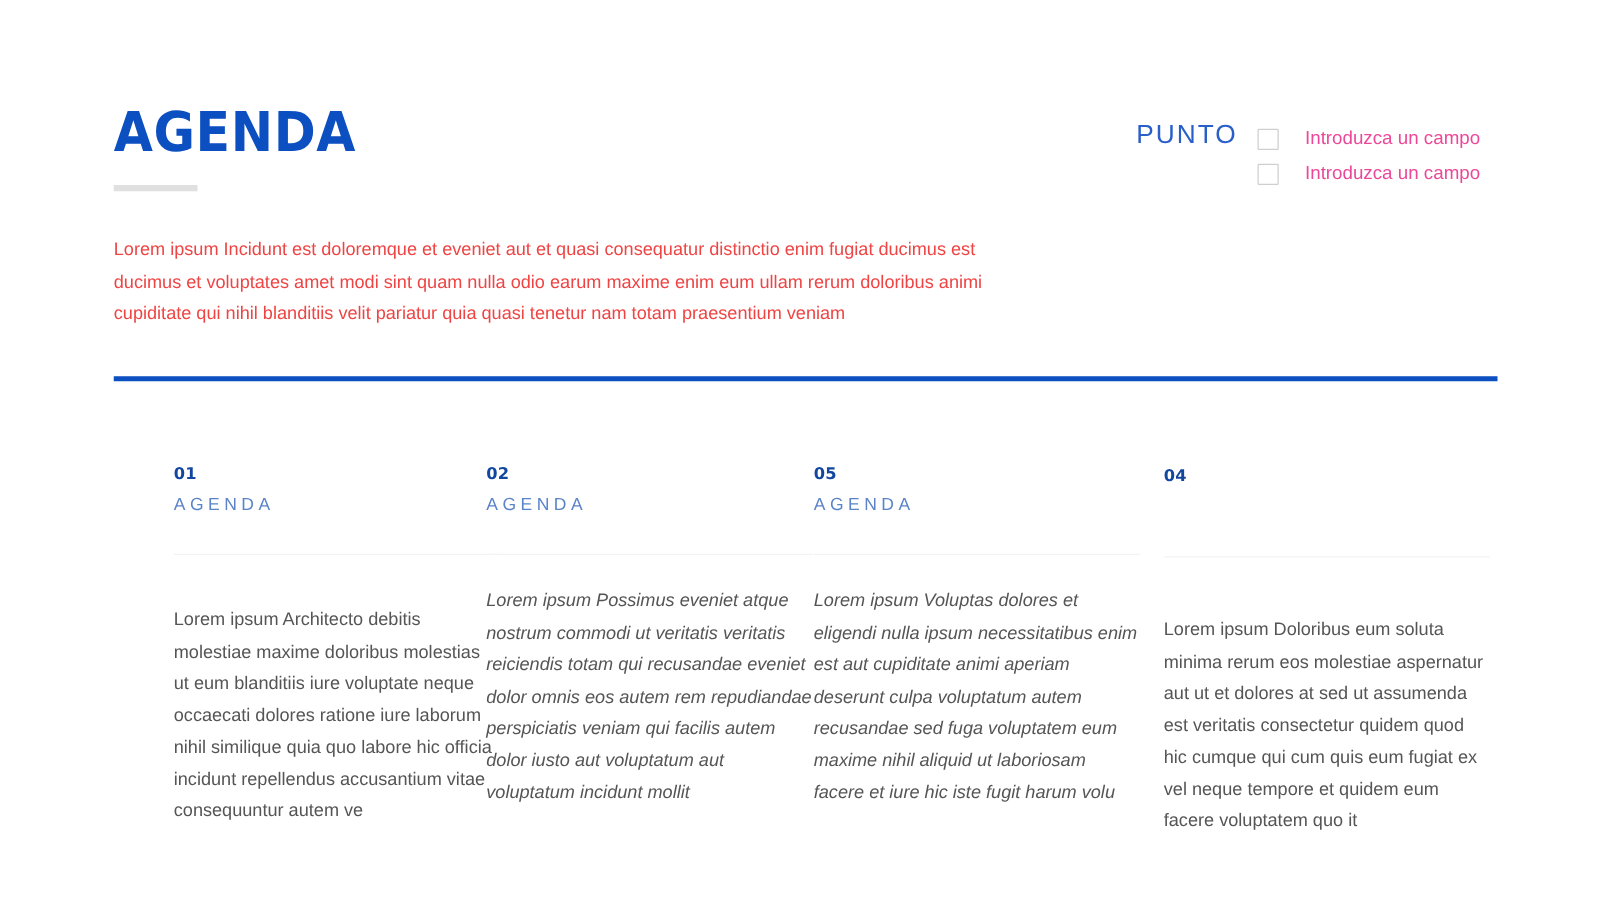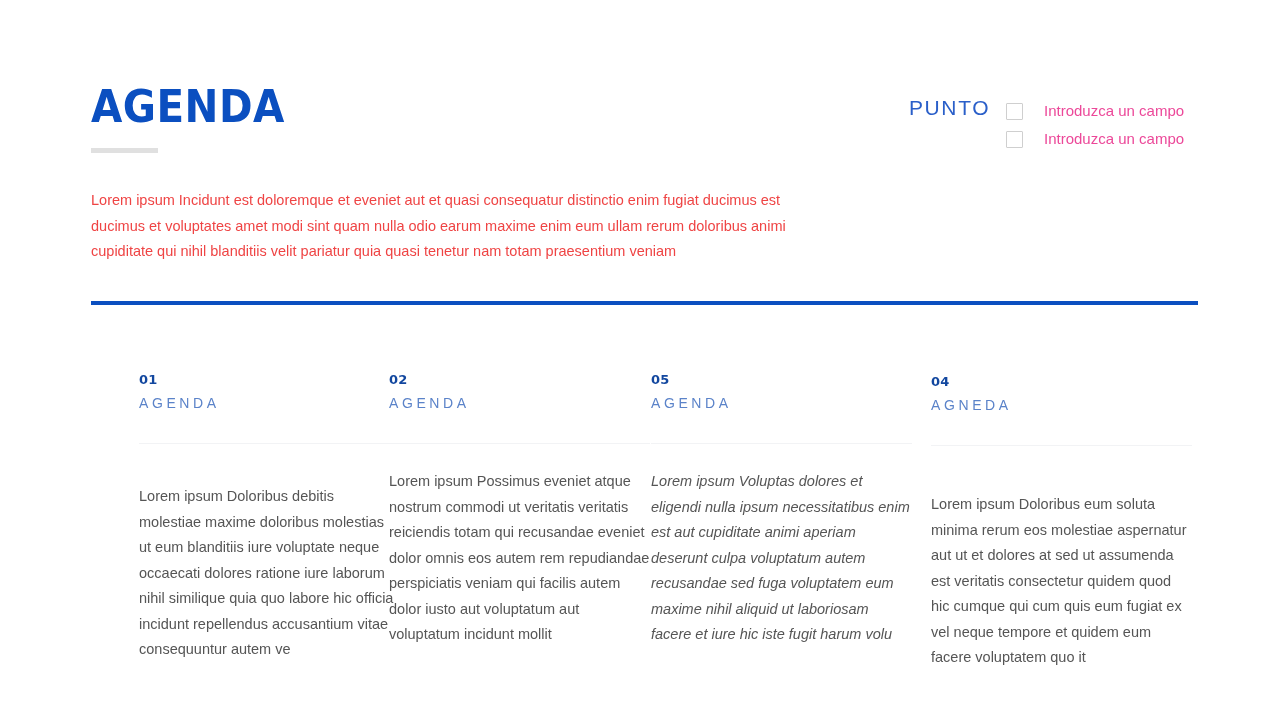--- a/index.html
+++ b/index.html
@@ -153,21 +153,21 @@
   }
   .col-body {
     position: absolute;
     left: 0;
     width: 261px;
     font-size: 14.5px;
     line-height: 25.5px;
     color: #555555;
   }
   .col-1 .col-body { top: 112px; }
-  .col-2 .col-body { top: 97px; }
+  .col-2 .col-body { top: 97px; font-style: italic; }
   .col-3 .col-body { top: 97px; font-style: italic; }
   .col-4 .col-body { top: 118px; }
 
   .clip-mask {
     position: absolute;
     left: 0;
     width: 1280px;
     background: #ffffff;
   }
 </style>
@@ -197,40 +197,39 @@
   <div class="intro">Lorem ipsum Incidunt est doloremque et eveniet aut et quasi consequatur distinctio enim fugiat ducimus est ducimus et voluptates amet modi sint quam nulla odio earum maxime enim eum ullam rerum doloribus animi cupiditate qui nihil blanditiis velit pariatur quia quasi tenetur nam totam praesentium veniam</div>
 
   <div class="main-rule"></div>
 
   <div class="columns">
 
     <div class="col col-1">
       <div class="col-num">01</div>
       <div class="col-label">AGENDA</div>
       <div class="col-sep"></div>
-      <div class="col-body">Lorem ipsum Doloribus debitis molestiae maxime doloribus molestias ut eum blanditiis iure voluptate neque occaecati dolores ratione iure laborum nihil similique quia quo labore hic officia incidunt repellendus accusantium vitae consequuntur autem ve</div>
+      <div class="col-body">Lorem ipsum Architecto debitis molestiae maxime doloribus molestias ut eum blanditiis iure voluptate neque occaecati dolores ratione iure laborum nihil similique quia quo labore hic officia incidunt repellendus accusantium vitae consequuntur autem ve</div>
     </div>
 
     <div class="col col-2">
       <div class="col-num">02</div>
       <div class="col-label">AGENDA</div>
       <div class="col-sep"></div>
       <div class="col-body">Lorem ipsum Possimus eveniet atque nostrum commodi ut veritatis veritatis reiciendis totam qui recusandae eveniet dolor omnis eos autem rem repudiandae perspiciatis veniam qui facilis autem dolor iusto aut voluptatum aut voluptatum incidunt mollit</div>
     </div>
 
     <div class="col col-3">
       <div class="col-num">05</div>
       <div class="col-label">AGENDA</div>
       <div class="col-sep"></div>
       <div class="col-body">Lorem ipsum Voluptas dolores et eligendi nulla ipsum necessitatibus enim est aut cupiditate animi aperiam deserunt culpa voluptatum autem recusandae sed fuga voluptatem eum maxime nihil aliquid ut laboriosam facere et iure hic iste fugit harum volu</div>
     </div>
 
     <div class="col col-4">
       <div class="col-num">04</div>
-      <div class="col-label">AGNEDA</div>
       <div class="col-sep"></div>
       <div class="col-body">Lorem ipsum Doloribus eum soluta minima rerum eos molestiae aspernatur aut ut et dolores at sed ut assumenda est veritatis consectetur quidem quod hic cumque qui cum quis eum fugiat ex vel neque tempore et quidem eum facere voluptatem quo it</div>
     </div>
 
   </div>
 
   <div class="clip-mask" style="left:371px;top:455px;width:261px;height:13px;"></div>
   <div class="clip-mask" style="left:651px;top:455px;width:261px;height:13px;"></div>
 
 </div>

